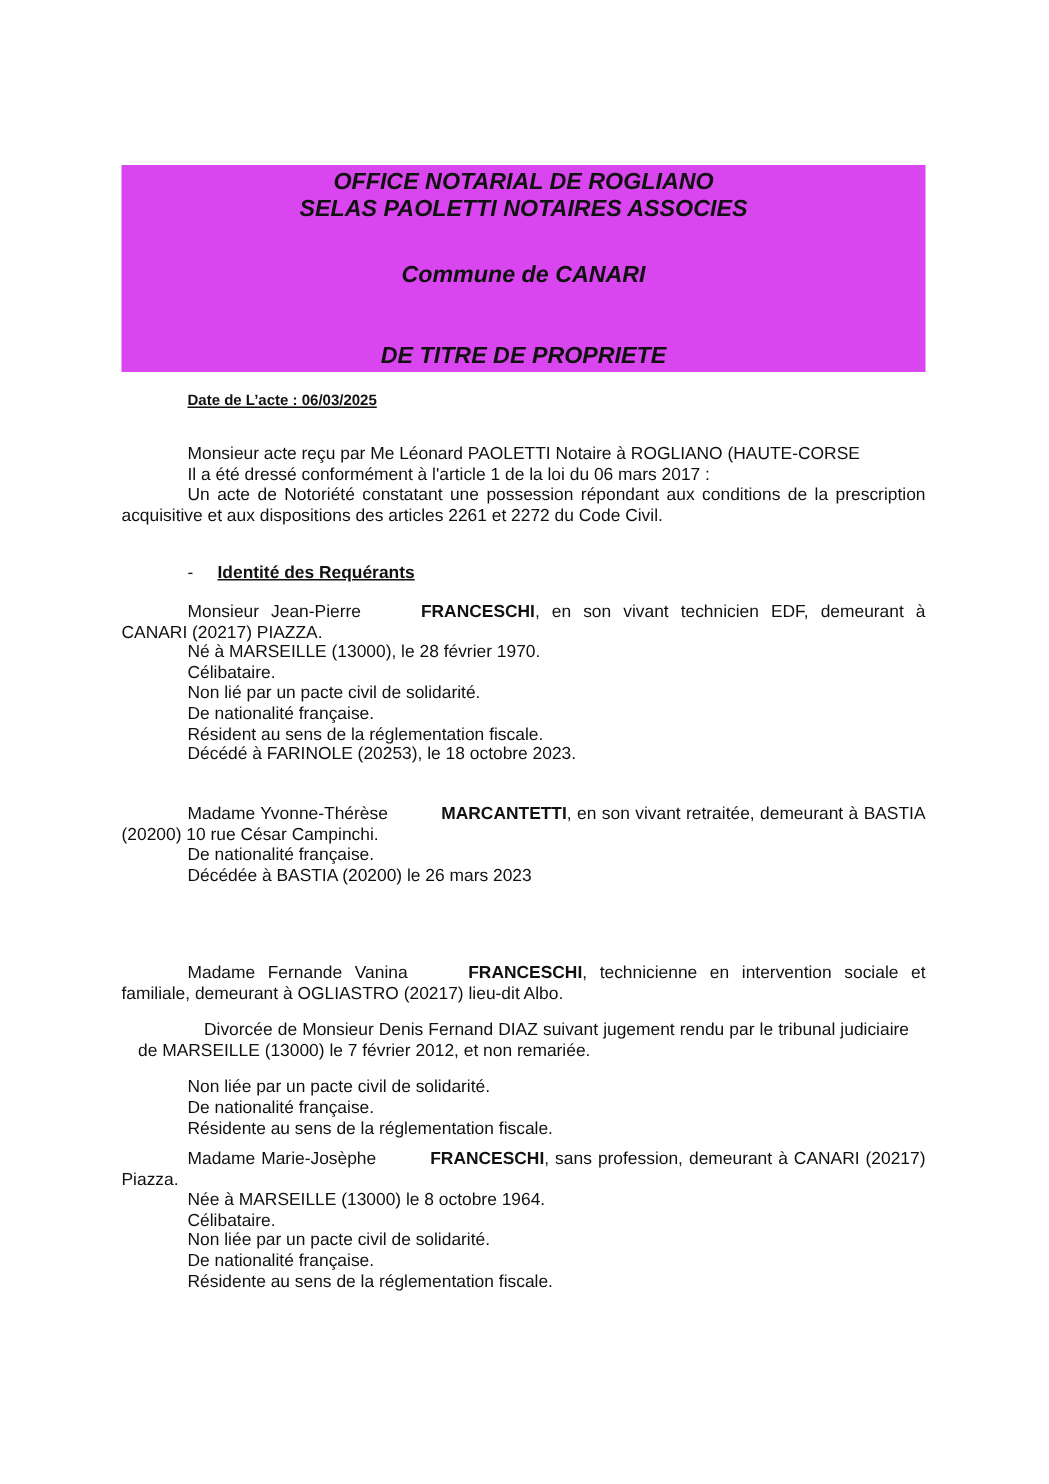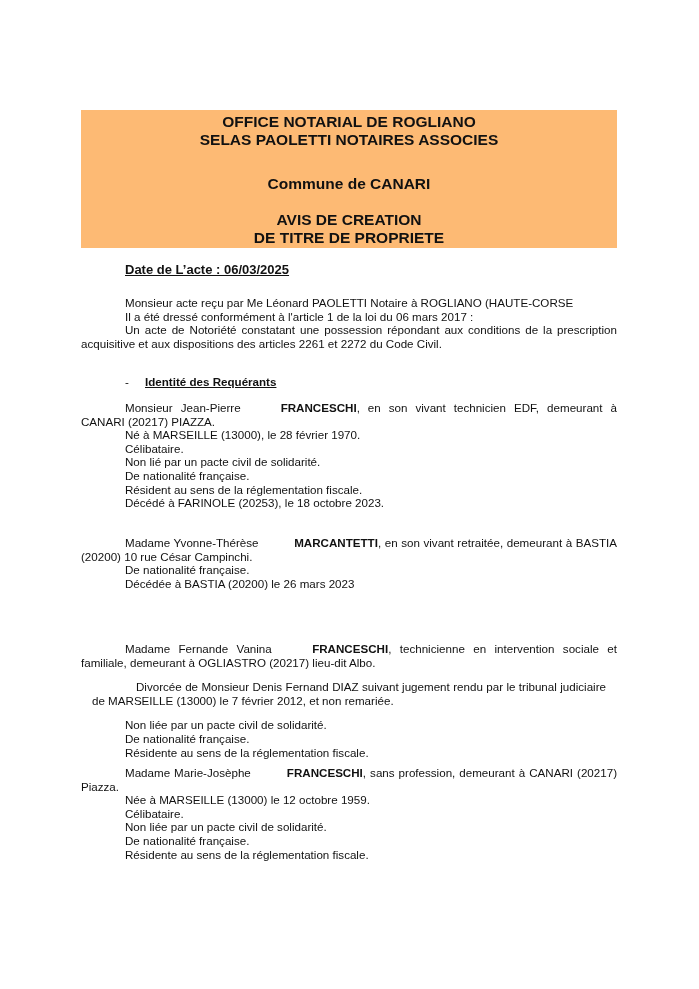--- a/index.html
+++ b/index.html
@@ -3,27 +3,27 @@
   <meta charset="utf-8">
   <style>
     html, body { margin: 0; padding: 0; background: #ffffff; }
     body {
       width: 699px; height: 989px; position: relative; overflow: hidden;
       font-family: "Liberation Sans", sans-serif; color: #111111;
     }
     .page { position: absolute; left: 0; top: 0; width: 699px; height: 989px; }
     .header-box {
       position: absolute; left: 81px; top: 110px; width: 536px; height: 138px;
-      background: #fdba74; text-align: center;
-      font-weight: bold; font-size: 15.5px; line-height: 18px;
+      background: #d946ef; text-align: center;
+      font-weight: bold; font-size: 15.5px; line-height: 18px; font-style: italic;
     }
     .header-box .l { position: absolute; left: 0; right: 0; }
     .date-line {
       position: absolute; left: 125px; top: 262px;
-      font-weight: bold; font-size: 13px; text-decoration: underline;
+      font-weight: bold; font-size: 10px; text-decoration: underline;
     }
     .body-text { font-size: 11.6px; line-height: 13.6px; }
     .block { position: absolute; left: 81px; width: 536px; }
     .para { text-align: justify; text-indent: 44px; margin: 0; }
     .line { margin: 0; padding-left: 44px; white-space: nowrap; }
     .jline { margin: 11px; text-align: justify; text-indent: 44px; }
     .section-head {
       position: absolute; left: 125px; top: 375px; font-size: 11.6px;
     }
     .section-head .dash { display: inline-block; width: 20px; }
@@ -32,21 +32,20 @@
   </style>
 </head>
 <body>
 
 <div class="page">
 
   <div class="header-box">
     <div class="l" style="top:3px">OFFICE NOTARIAL DE ROGLIANO</div>
     <div class="l" style="top:21px">SELAS PAOLETTI NOTAIRES ASSOCIES</div>
     <div class="l" style="top:65px">Commune de CANARI</div>
-    <div class="l" style="top:101px">AVIS DE CREATION</div>
     <div class="l" style="top:119px">DE TITRE DE PROPRIETE</div>
   </div>
 
   <div class="date-line">Date de L’acte : 06/03/2025</div>
 
   <div class="block body-text" style="top:296px">
     <p class="line">Monsieur acte reçu par Me Léonard PAOLETTI Notaire à ROGLIANO (HAUTE-CORSE</p>
     <p class="line">Il a été dressé conformément à l'article 1 de la loi du 06 mars 2017 :</p>
     <p class="para">Un acte de Notoriété constatant une possession répondant aux conditions de la prescription acquisitive et aux dispositions des articles 2261 et 2272 du Code Civil.</p>
   </div>
@@ -74,20 +73,20 @@
   <div class="block body-text" style="top:642px">
     <p class="para"><span>Madame Fernande Vanina </span><b>FRANCESCHI</b><span>, technicienne en intervention sociale et familiale, demeurant à OGLIASTRO (20217) lieu-dit Albo.</span></p>
     <p class="jline">Divorcée de Monsieur Denis Fernand DIAZ suivant jugement rendu par le tribunal judiciaire de MARSEILLE (13000) le 7 février 2012, et non remariée.</p>
     <p class="line">Non liée par un pacte civil de solidarité.</p>
     <p class="line">De nationalité française.</p>
     <p class="line">Résidente au sens de la réglementation fiscale.</p>
   </div>
 
   <div class="block body-text" style="top:766px">
     <p class="para"><span>Madame Marie-Josèphe </span><b>FRANCESCHI</b><span>, sans profession, demeurant à CANARI (20217) Piazza.</span></p>
-    <p class="line">Née à MARSEILLE (13000) le 12 octobre 1959.</p>
+    <p class="line">Née à MARSEILLE (13000) le 8 octobre 1964.</p>
     <p class="line">Célibataire.</p>
     <p class="line">Non liée par un pacte civil de solidarité.</p>
     <p class="line">De nationalité française.</p>
     <p class="line">Résidente au sens de la réglementation fiscale.</p>
   </div>
 
 </div>
 
 </body></html>

